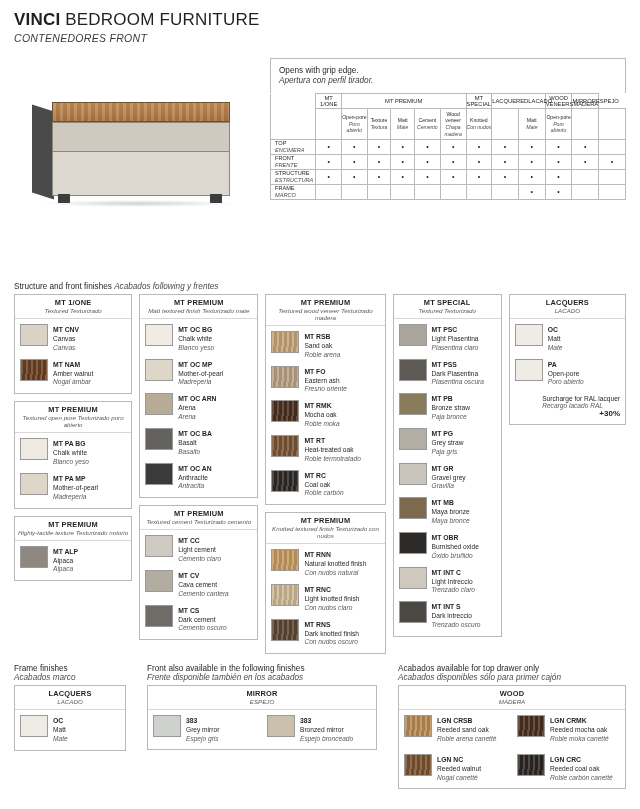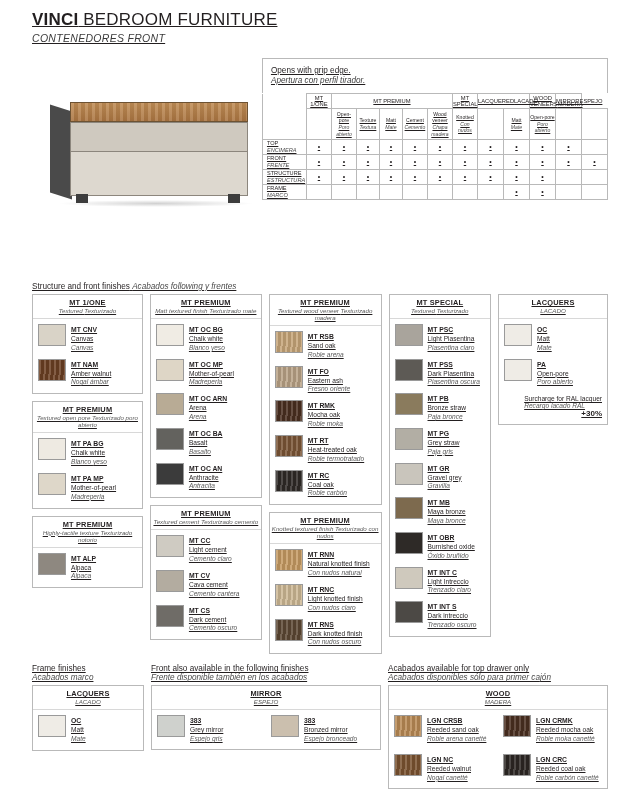--- a/index.html
+++ b/index.html
@@ -5,21 +5,21 @@
   * { box-sizing: border-box; }
   html, body { margin:0; padding:0; }
   body {
     width: 640px; height: 809px;
     background: #ffffff;
     font-family: "Liberation Sans", sans-serif;
     color: #231f20;
     position: relative;
     overflow: hidden;
   }
-  .page { position: relative; width:640px; height:574px; padding: 10px 32px; text-decoration: underline; }
+  .page { position: relative; width:640px; height:574px; padding: 10px 14px; }
 
   
   .hdr-title { font-size: 17px; letter-spacing: .2px; }
   .hdr-title .b { font-weight: bold; }
   .hdr-title .n { font-weight: normal; }
   .hdr-sub { font-style: italic; font-size: 10.5px; letter-spacing:.3px; margin-top:2px; color:#3a3a3a;}
 
   
   .top-area { display:flex; margin-top:14px; height: 212px; }
   .img-col { width: 256px; position: relative; }
@@ -71,21 +71,21 @@
   .txt { font-size:6.6px; line-height:1.35; padding-top:1px; }
   .txt .code { font-weight:bold; font-size:6.8px; }
   .txt .en { display:block; }
   .txt .es { display:block; font-style:italic; color:#5a5a5a; }
   .surch { display:flex; justify-content:space-between; align-items:flex-end; padding:2px 5px 6px 5px; font-size:6.6px;flex-direction:column; }
   .surch .l .en { display:block; }
   .surch .l .es { display:block; font-style:italic; color:#5a5a5a; }
   .surch .pct { font-weight:bold; font-size:8px; }
 
   
-  .bottom { display:flex; gap:7px; margin-top:4px; }
+  .bottom { display:flex; gap:21px; margin-top:4px; }
   .b-lacq { width:112px; }
   .b-mirror { width:230px; }
   .b-wood { flex:1; }
   .two { display:flex; }
   .two .half { width:50%; padding:5px; }
   .hr-title { font-size:8.2px; }
   .hr-title .es { font-style:italic; color:#4a4a4a; display:block; }
 </style>
 </head>
 <body>

